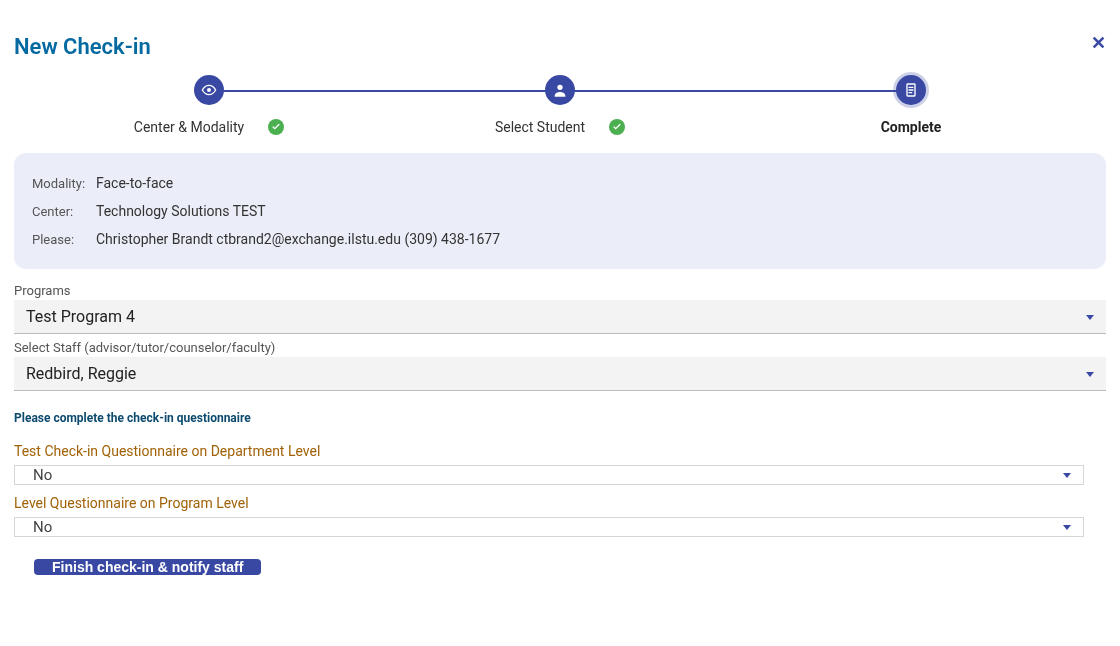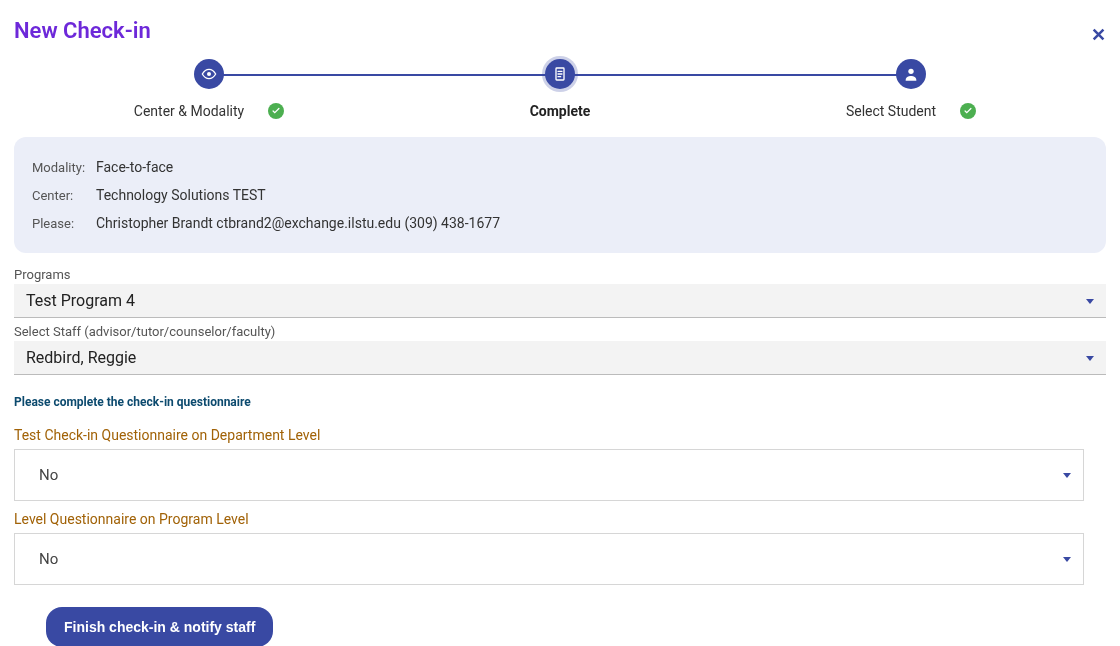--- a/index.html
+++ b/index.html
@@ -24,24 +24,24 @@
   }
   .container {
     padding: 14px;
   }
   .header-row {
     display: flex;
     align-items: center;
     justify-content: space-between;
   }
   h1.title {
-    margin: 4px 0 16px 0;
+    margin: 20px 0 16px 0;
     font-size: 22px;
     font-weight: 600;
-    color: #6d28d9;
+    color: #0369a1;
   }
   .close-x {
     color: var(--primary);
     font-size: 18px;
     font-weight: 700;
     cursor: pointer;
     margin-top: -4px;
   }
 
   
@@ -167,42 +167,42 @@
   .q-label {
     font-size: 14px;
     color: #a16207;
     margin: 10px 0 6px 0;
     display: block;
   }
   .box-select {
     position: relative;
     border: 1px solid var(--select-border);
     background: #fff;
-    height: 52px;
-    display: flex;
-    align-items: center;
-    padding: 0 24px;
+    height: 20px;
+    display: flex;
+    align-items: center;
+    padding: 0 18px;
     cursor: pointer;
     margin-right: 22px;
   }
   .box-select .val {
     font-size: 15px;
     color: #444;
   }
 
   .finish-btn {
     margin-top: 22px;
-    margin-left: 32px;
+    margin-left: 20px;
     background: var(--primary);
     color: #fff;
     border: none;
-    border-radius: 16px;
+    border-radius: 4px;
     font-size: 14px;
     font-weight: 600;
-    padding: 12px 18px;
+    padding: 0 18px;
     cursor: pointer;
   }
 
   svg { display: block; }
 </style>
 </head>
 <body>
 
 <div class="container">
   <div class="header-row">
@@ -224,48 +224,48 @@
       <div class="step-label-row">
         <span>Center &amp; Modality</span>
         <span class="check-badge">
           <svg width="10" height="10" viewBox="0 0 24 24">
               <path d="M5 12l4 4 10-10" stroke="#fff" stroke-width="3" fill="none" stroke-linecap="round"></path>
             </svg>
         </span>
       </div>
     </div>
 
-    <div class="step active">
-      <div class="step-circle">
-        <svg width="16" height="16" viewBox="0 0 24 24" fill="none">
-            <rect x="6" y="3" width="12" height="18" rx="1" stroke="#fff" stroke-width="2"></rect>
-            <path d="M9 8h6M9 12h6M9 16h4" stroke="#fff" stroke-width="2" stroke-linecap="round"></path>
-          </svg>
-      </div>
-      <div class="step-label-row">
-        <span>Complete</span>
-      </div>
-    </div>
-
     <div class="step">
       <div class="step-circle">
         <svg width="16" height="16" viewBox="0 0 24 24" fill="#fff">
             <circle cx="12" cy="8" r="4"></circle>
             <path d="M4 21c0-4 4-6 8-6s8 2 8 6v1H4v-1z"></path>
           </svg>
       </div>
       <div class="step-label-row">
         <span>Select Student</span>
         <span class="check-badge">
           <svg width="10" height="10" viewBox="0 0 24 24">
               <path d="M5 12l4 4 10-10" stroke="#fff" stroke-width="3" fill="none" stroke-linecap="round"></path>
             </svg>
         </span>
       </div>
     </div>
+
+    <div class="step active">
+      <div class="step-circle">
+        <svg width="16" height="16" viewBox="0 0 24 24" fill="none">
+            <rect x="6" y="3" width="12" height="18" rx="1" stroke="#fff" stroke-width="2"></rect>
+            <path d="M9 8h6M9 12h6M9 16h4" stroke="#fff" stroke-width="2" stroke-linecap="round"></path>
+          </svg>
+      </div>
+      <div class="step-label-row">
+        <span>Complete</span>
+      </div>
+    </div>
   </div>
 
   
   <div class="summary">
     <div class="summary-row">
       <span class="lbl">Modality:</span>
       <span>Face-to-face</span>
     </div>
     <div class="summary-row">
       <span class="lbl">Center:</span>

